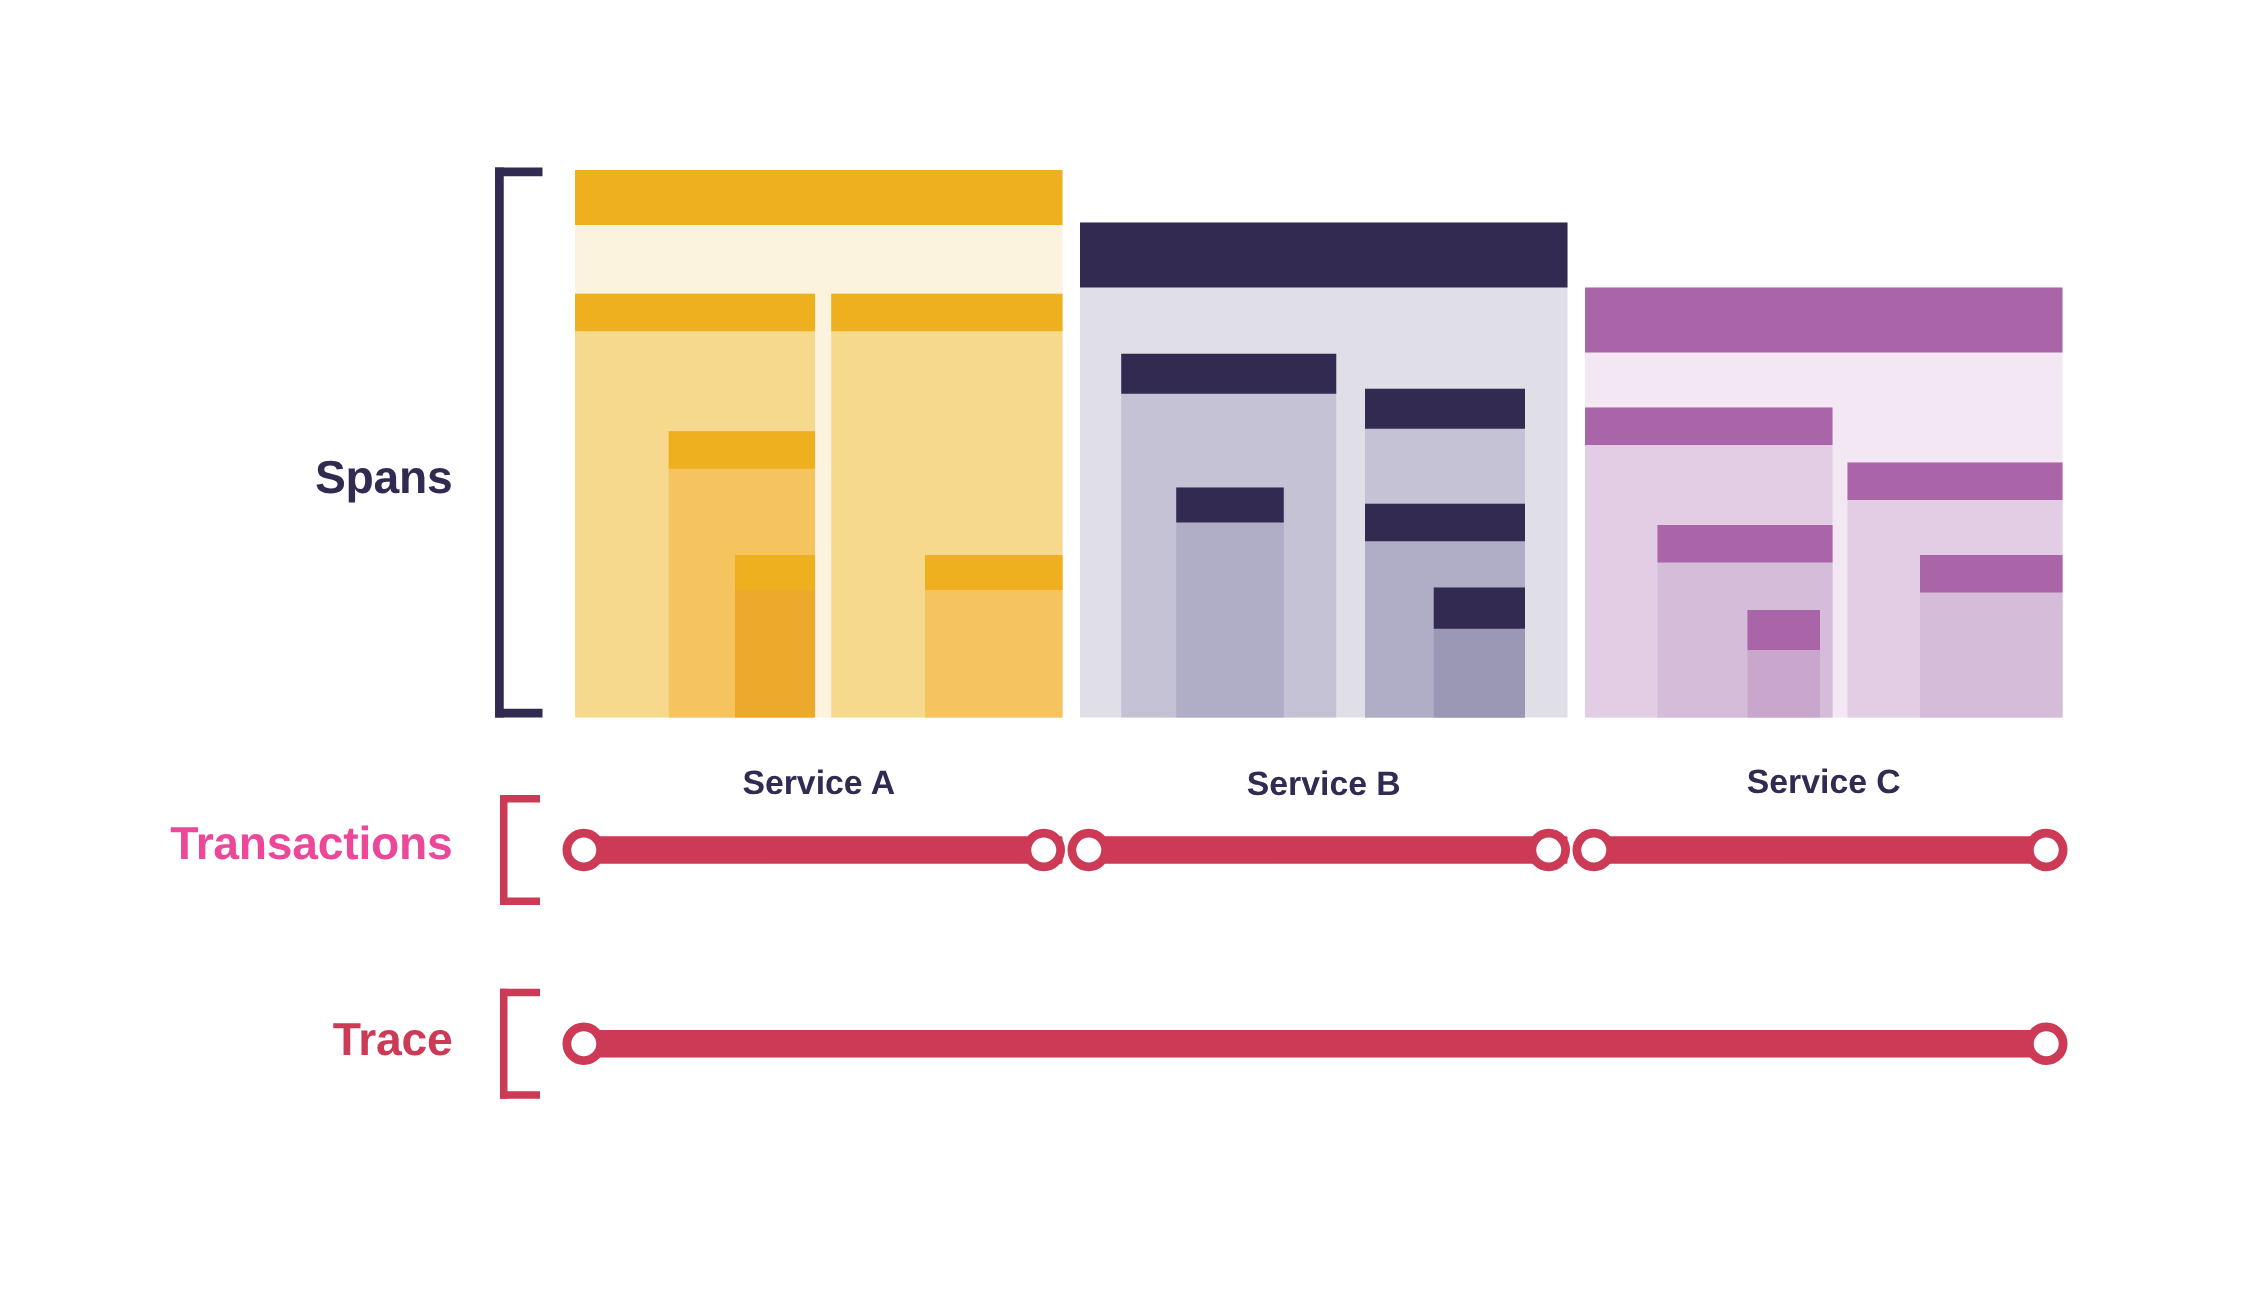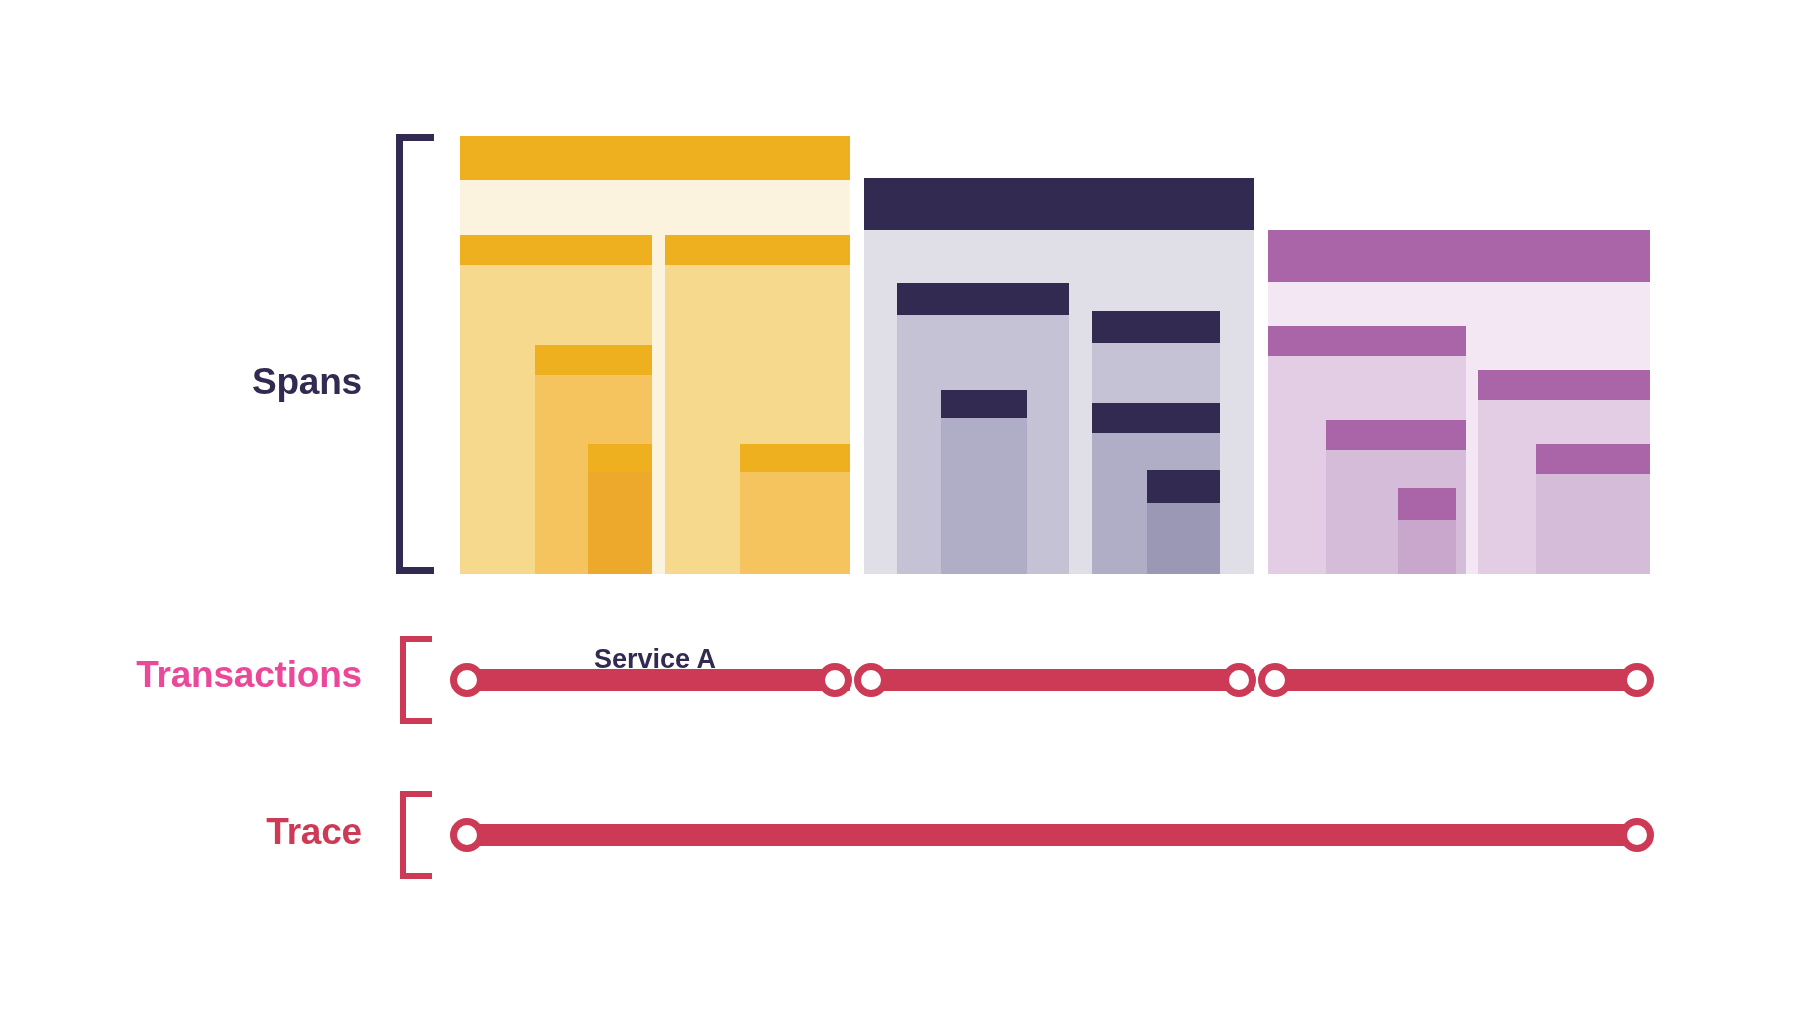--- a/index.html
+++ b/index.html
@@ -156,21 +156,23 @@
       <div class="span-bar" style="left:130px; top:258px; width:58px; height:32px; background:#aa65a8;"></div>
 
       <div class="span-bar" style="left:210px; top:140px; width:172px; height:204px; background:#e2cde4;"></div>
       <div class="span-bar" style="left:210px; top:140px; width:172px; height:30px; background:#aa65a8;"></div>
 
       <div class="span-bar" style="left:268px; top:214px; width:114px; height:130px; background:#d5bcd8;"></div>
       <div class="span-bar" style="left:268px; top:214px; width:114px; height:30px; background:#aa65a8;"></div>
     </div>
   </div>
 
-  <div class="svc-caption" style="left:460px; top:644px; width:390px;text-align:center;">Service A</div>
+  <div class="svc-caption" style="left:460px; top:611px; width:390px;text-align:center;">Service A</div>
+  <div class="svc-caption" style="left:864px; top:612px; width:390px;">Service B</div>
+  <div class="svc-caption" style="left:1268px; top:610px; width:382px;">Service C</div>
 
   <div id="transactions-track">
 
     <div class="track-line" style="left:460px; top:669px; width:390px;"></div>
     <div class="track-dot" style="left:450px; top:663px;"></div>
     <div class="track-dot" style="left:818px; top:663px;"></div>
 
     <div class="track-line" style="left:864px; top:669px; width:390px;"></div>
     <div class="track-dot" style="left:854px; top:663px;"></div>
     <div class="track-dot" style="left:1222px; top:663px;"></div>

